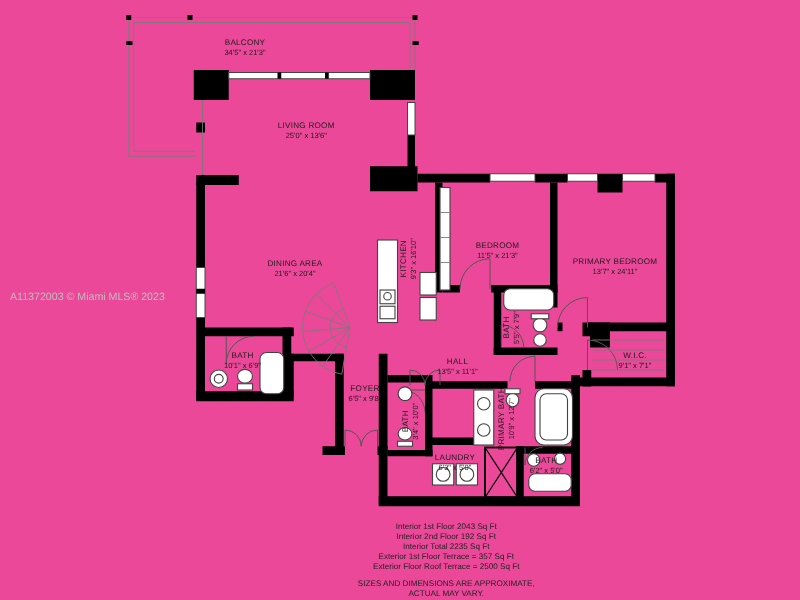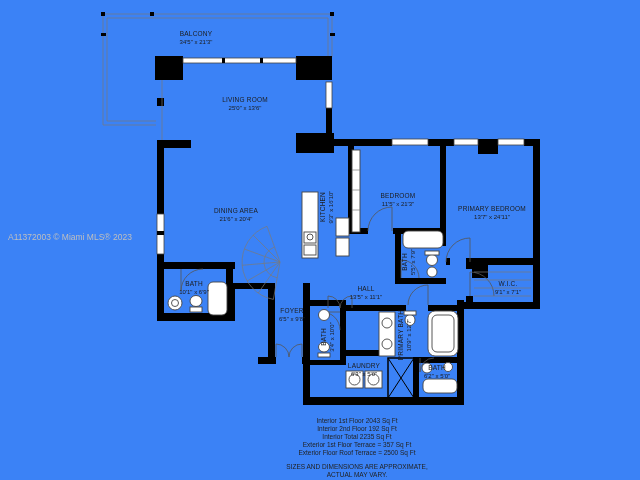--- a/index.html
+++ b/index.html
@@ -1,16 +1,16 @@
 <!DOCTYPE html>
 <html><head>
 <meta charset="utf-8">
 <style>
   html,body{margin:0;padding:0;background:#fff;}
-  .canvas{position:relative;width:640px;height:480px;background:#3b82f6;overflow:hidden;
+  .canvas{position:relative;width:640px;height:480px;background:#ec4899;overflow:hidden;
           font-family:"Liberation Sans", sans-serif;}
   svg{position:absolute;left:0;top:0;}
   .room-name{font-size:6.5px;fill:#1c1c1c;text-anchor:middle;letter-spacing:.2px;}
   .room-dims{font-size:6px;fill:#1c1c1c;text-anchor:middle;}
   .footer-line{font-size:6.5px;fill:#222;text-anchor:middle;}
   .watermark{font-size:8.5px;fill:#bfbfbf;text-anchor:start;}
   .wall{fill:#000;}
   .hair{stroke:#7a7a7a;stroke-width:.7;fill:none;}
   .fix{stroke:#444;stroke-width:.9;fill:#fff;}
   .door{stroke:#555;stroke-width:.8;fill:none;}

